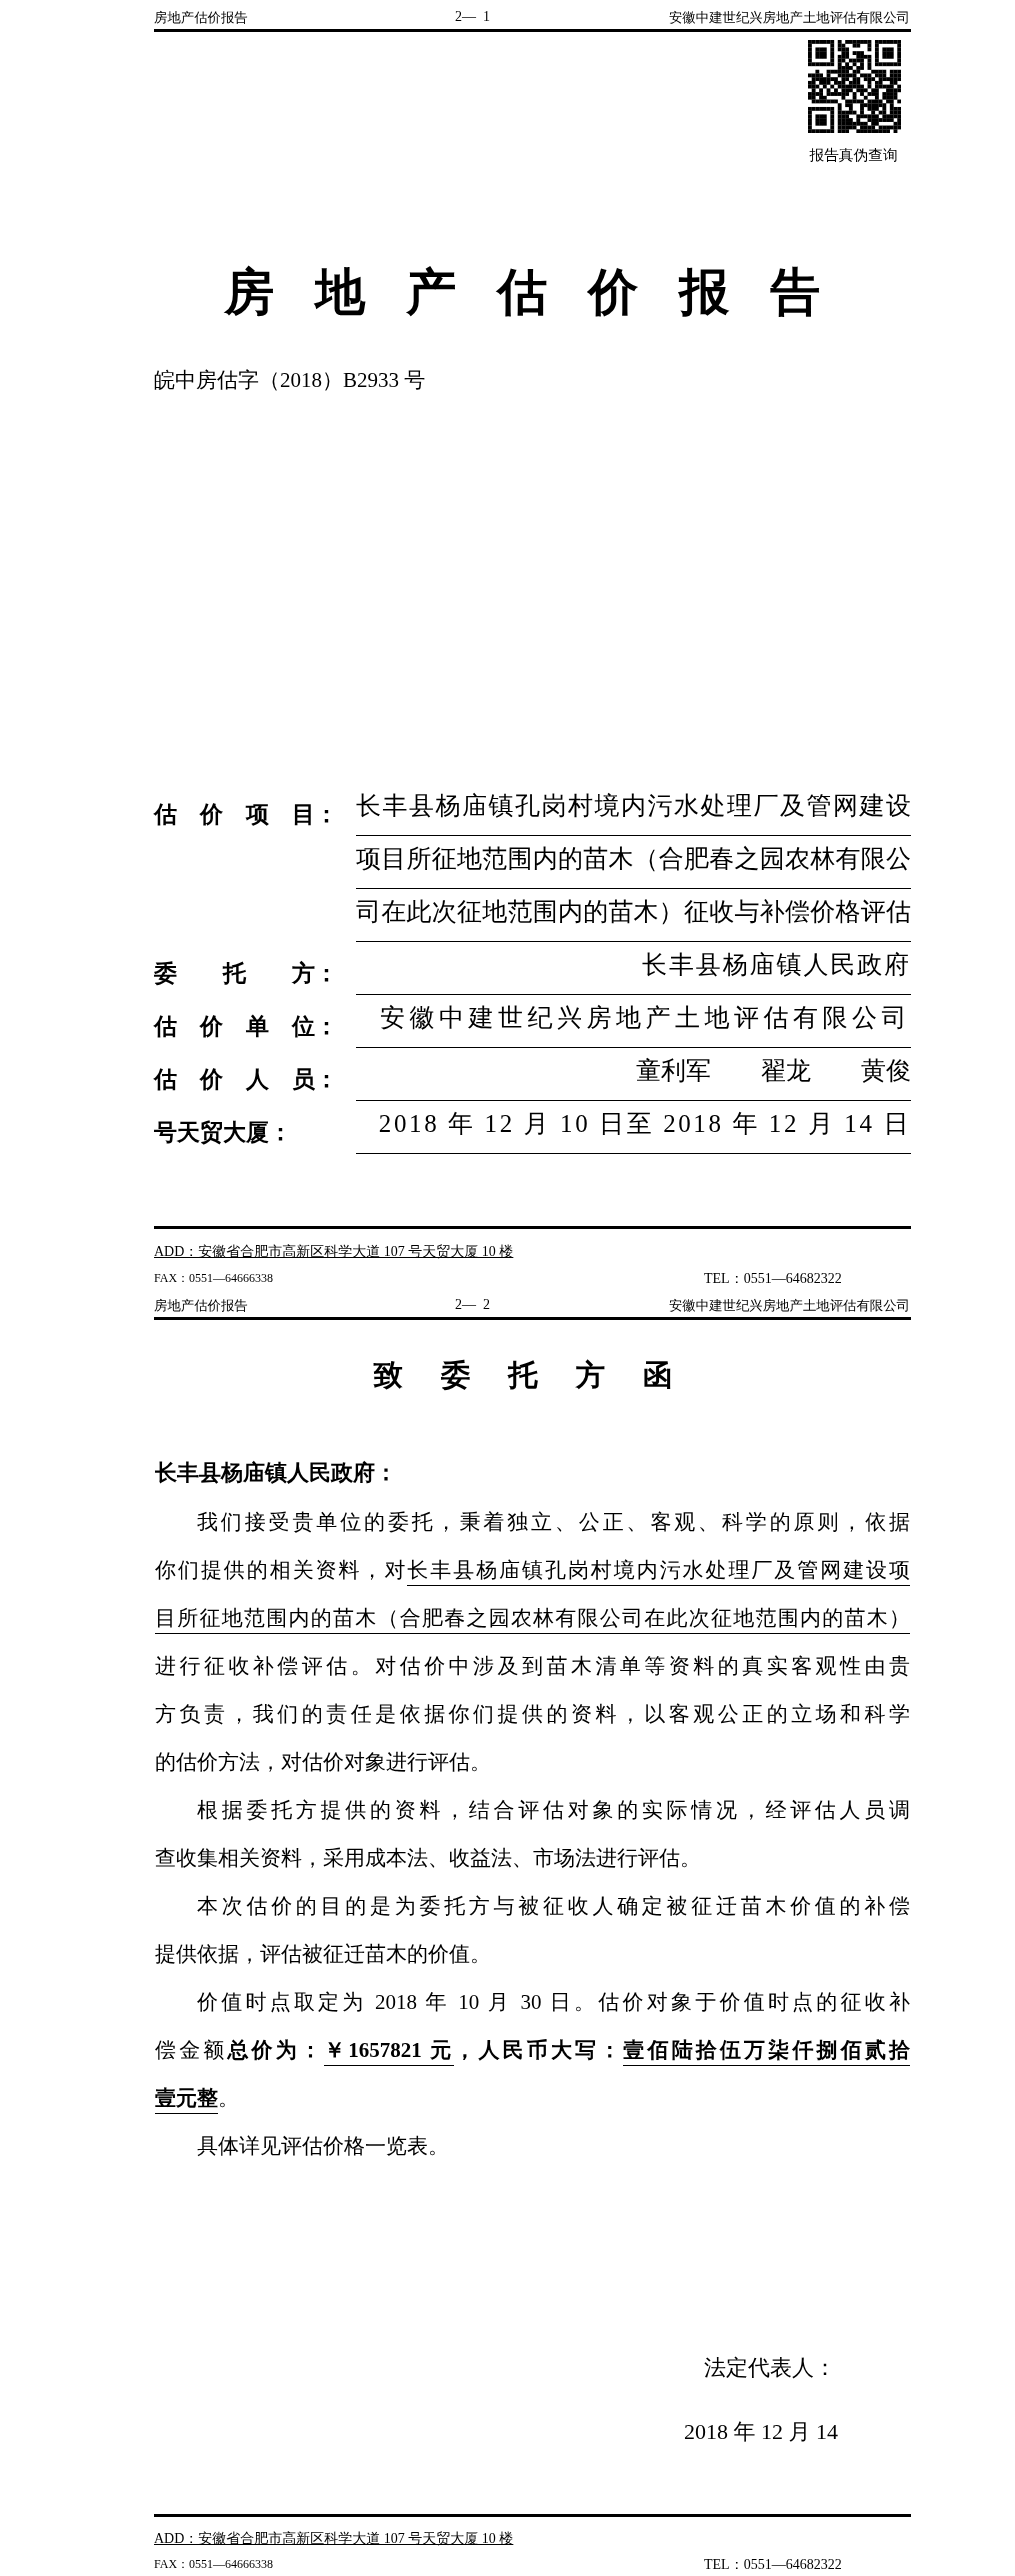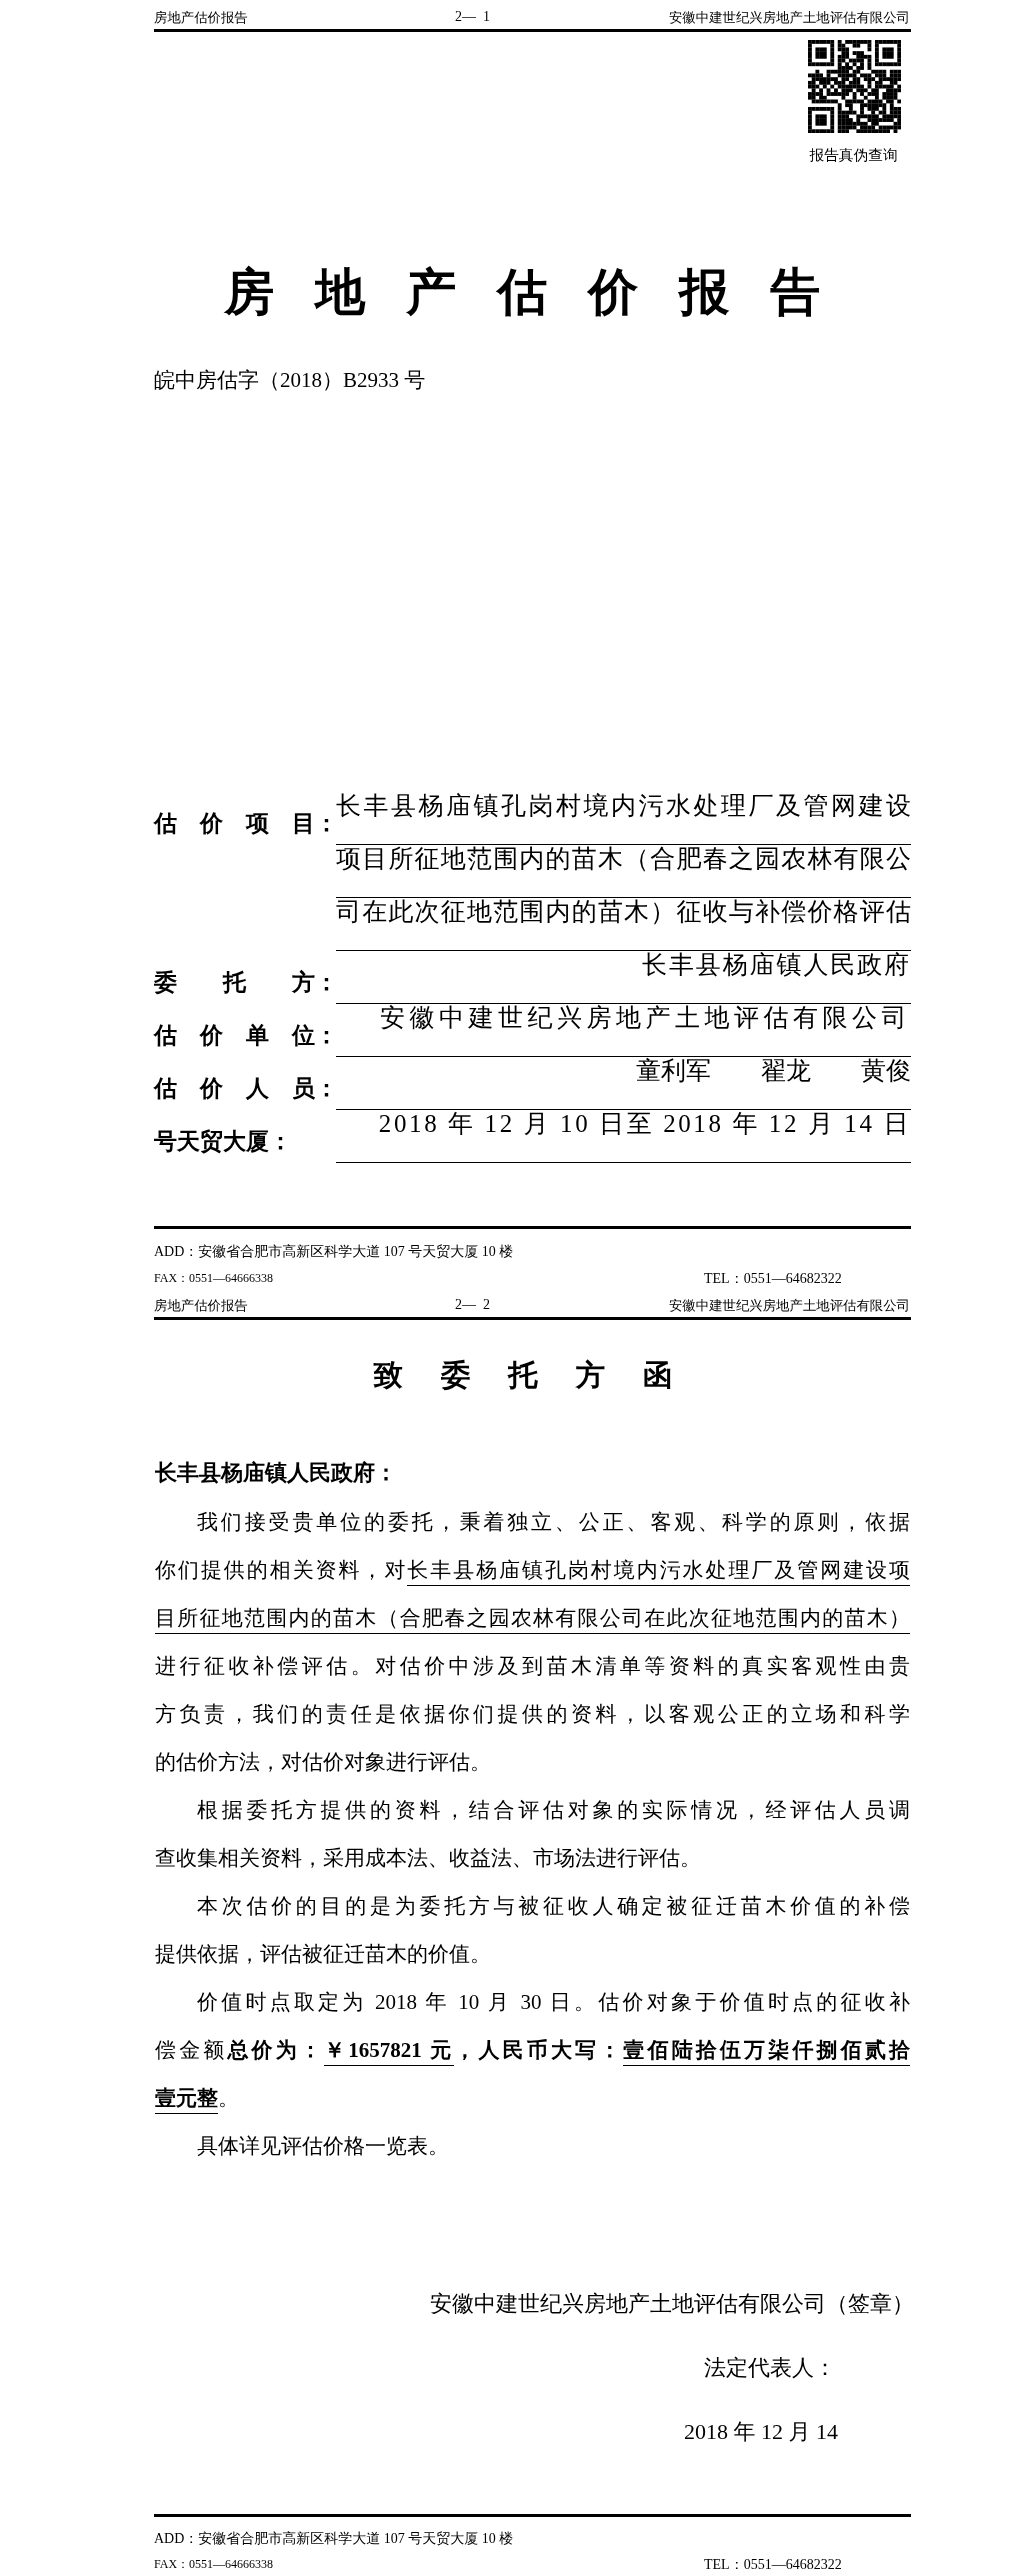--- a/index.html
+++ b/index.html
@@ -6,30 +6,30 @@
   .doc{
     position:relative;width:1016px;height:2576px;background:#fff;
     font-family:"Liberation Serif","DejaVu Serif",serif;color:#000;overflow:hidden;
   }
   .abs{position:absolute;}
   
   .hdr-left{left:154px;width:256px;font-size:13.4px;}
   .hdr-no{left:455px;width:90px;font-size:14px;white-space:pre;}
   .hdr-right{left:653px;width:257px;text-align:right;font-size:13.4px;}
   .rule{left:154px;width:757px;height:2.6px;background:#000;}
-  .ft-add{left:154px;font-size:14px;}
+  .ft-add{left:154px;font-size:14px;text-decoration:underline;}
   .ft-fax{left:154px;font-size:12px;}
   .ft-tel{left:704px;font-size:14px;}
   
   .p1-title{left:154px;width:757px;text-align:center;font-size:50px;font-weight:bold;
             letter-spacing:41px;margin-right:-41px;text-indent:20.5px;white-space:nowrap;}
   .p1-docno{left:154px;width:757px;font-size:21px;}
   .frow{left:154px;width:757px;display:flex;align-items:flex-end;}
   .flabel{width:182px;font-size:23px;font-weight:bold;white-space:pre;padding-bottom:5.8px;}
-  .fval{flex:1;font-size:25px;border-bottom:1.9px solid #000;padding-bottom:22px;white-space:pre;}
+  .fval{flex:1;font-size:25px;border-bottom:1.9px solid #000;padding-bottom:13px;white-space:pre;margin-left:20px;}
   .fv-fill{text-align:justify;text-align-last:justify;text-justify:inter-character;}
   .fv-ctr{text-align:right;}
   .qr-box{left:808px;top:40px;width:93px;height:93px;}
   .qr-cap{left:805px;top:146px;width:97px;text-align:center;font-size:14.7px;}
   
   .p2-title{left:154px;width:757px;text-align:center;font-size:29.4px;font-weight:bold;
             letter-spacing:38px;margin-right:-38px;text-indent:19px;white-space:nowrap;}
   .sal{left:155px;width:755px;font-size:22px;font-weight:bold;}
   .bl{left:155px;width:755px;font-size:21px;line-height:27px;}
   .fill{text-align:justify;text-align-last:justify;text-justify:inter-character;}
@@ -513,21 +513,20 @@
   <div class="abs bl" style="top:1749px">的估价方法，对估价对象进行评估。</div>
   <div class="abs bl fill ind" style="top:1797px">根据委托方提供的资料，结合评估对象的实际情况，经评估人员调</div>
   <div class="abs bl" style="top:1845px">查收集相关资料，采用成本法、收益法、市场法进行评估。</div>
   <div class="abs bl fill ind" style="top:1893px">本次估价的目的是为委托方与被征收人确定被征迁苗木价值的补偿</div>
   <div class="abs bl" style="top:1941px">提供依据，评估被征迁苗木的价值。</div>
   <div class="abs bl fill ind" style="top:1989px">价值时点取定为 2018 年 10 月 30 日。估价对象于价值时点的征收补</div>
   <div class="abs bl fill" style="top:2037px"><span>偿金额</span><span class="b">总价为：</span><span class="b u">￥1657821 元</span><span class="b">，人民币大写：</span><span class="b u">壹佰陆拾伍万柒仟捌佰贰拾</span></div>
   <div class="abs bl" style="top:2085px"><span class="b u">壹元整</span><span>。</span></div>
   <div class="abs bl ind" style="top:2133px">具体详见评估价格一览表。</div>
 
-  <div class="abs sig-co" style="top:2289px">安徽中建世纪兴房地产土地评估有限公司（签章）</div>
   <div class="abs sig-rep" style="top:2353px">法定代表人：</div>
   <div class="abs sig-date" style="top:2417px">2018 年 12 月 14</div>
 
   <div class="abs rule" style="top:2514px"></div>
   <div class="abs ft-add" style="top:2530px">ADD：安徽省合肥市高新区科学大道 107 号天贸大厦 10 楼</div>
   <div class="abs ft-fax" style="top:2556px">FAX：0551—64666338</div>
   <div class="abs ft-tel" style="top:2556px">TEL：0551—64682322</div>
 
 </div>
 

